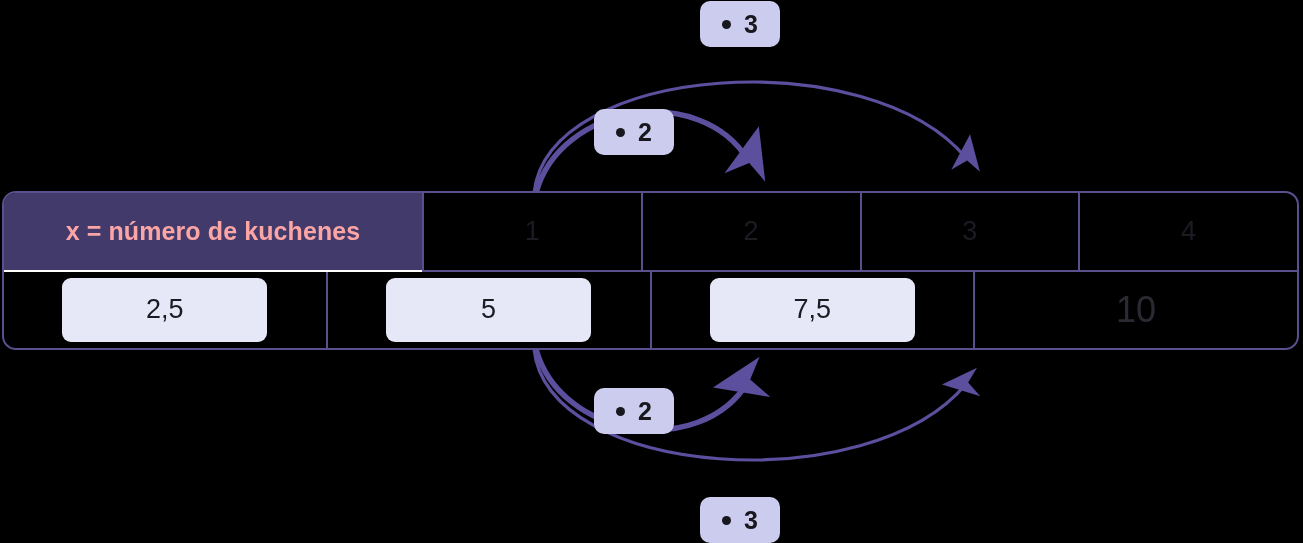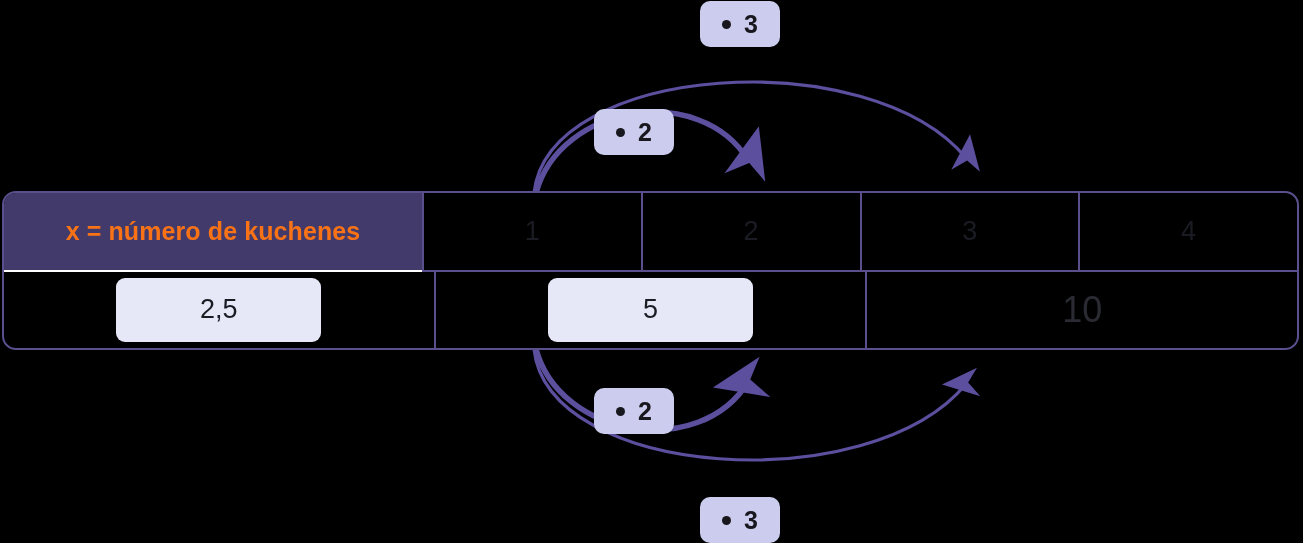--- a/index.html
+++ b/index.html
@@ -48,21 +48,21 @@
     display: flex;
     flex: 1 1 0;
     min-height: 0;
   }
   .trow.row-x { border-bottom: 2px solid #5b4f8e; }
 
   .label-cell {
     width: 418px;
     flex: 0 0 418px;
     background: #413a6b;
-    color: #f97316;
+    color: #fca5a5;
     display: flex;
     align-items: center;
     justify-content: center;
     font-size: 25px;
     font-weight: bold;
     letter-spacing: 0.1px;
     box-sizing: border-box;
   }
   .row-x .label-cell { border-bottom: 2px solid #ffffff; margin-bottom: -2px; }
 
@@ -190,18 +190,21 @@
     </div>
 
     <div class="trow row-y">
       <div class="data-cell">
         <span class="ypill">2,5</span>
       </div>
       <div class="data-cell">
         <span class="ypill">5</span>
       </div>
       <div class="data-cell">
+        <span class="ypill">7,5</span>
+      </div>
+      <div class="data-cell">
         <span class="yplain">10</span>
       </div>
     </div>
 
   </div>
 </div>
 
 </body></html>

